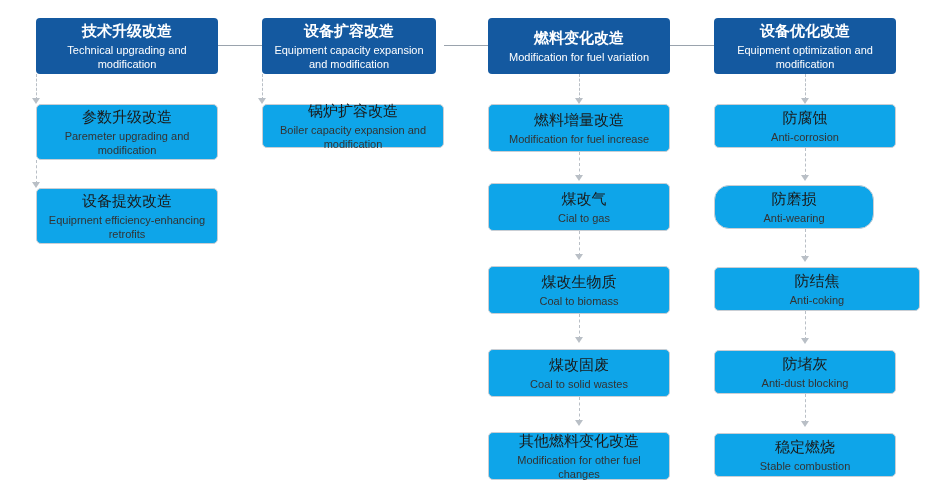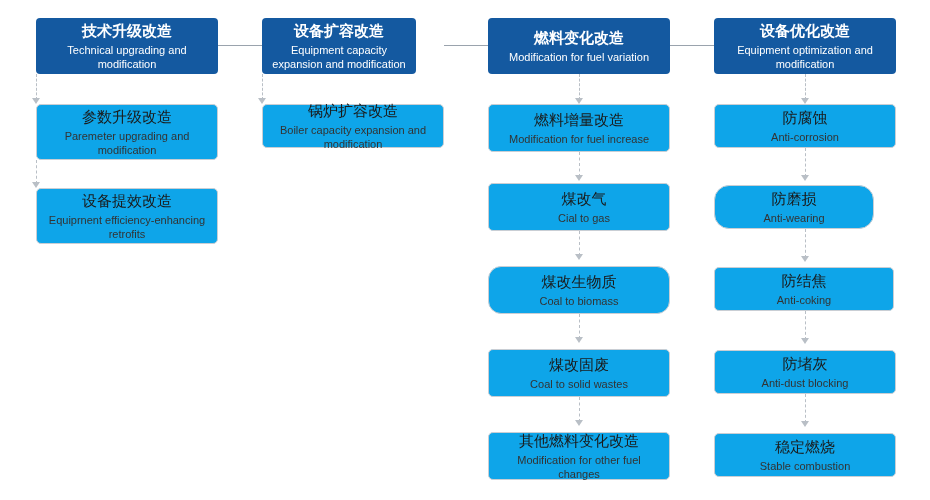--- a/index.html
+++ b/index.html
@@ -108,21 +108,21 @@
   </div>
 
   <div class="v-dash" style="left:36px; top:160px; height:24px;"></div>
   <div class="arrow-down" style="left:32px; top:182px;"></div>
 
   <div class="child-box" style="left:36px; top:188px; width:182px; height:56px;">
     <div class="child-cn">设备提效改造</div>
     <div class="child-en">Equiprnent efficiency-enhancing retrofits</div>
   </div>
 
-  <div class="head-box" style="left:262px; top:18px; width:154px; height:56px;text-align:center;">
+  <div class="head-box" style="left:262px; top:18px; width:174px; height:56px;text-align:center;">
     <div class="head-cn">设备扩容改造</div>
     <div class="head-en">Equipment capacity expansion and modification</div>
   </div>
 
   <div class="v-dash" style="left:262px; top:74px; height:26px;"></div>
   <div class="arrow-down" style="left:258px; top:98px;"></div>
 
   <div class="child-box" style="left:262px; top:104px; width:182px; height:44px;">
     <div class="child-cn">锅炉扩容改造</div>
     <div class="child-en">Boiler capacity expansion and modification</div>
@@ -145,21 +145,21 @@
   <div class="arrow-down" style="left:575px; top:175px;"></div>
 
   <div class="child-box" style="left:488px; top:183px; width:182px; height:48px;padding-left:16px;">
     <div class="child-cn">煤改气</div>
     <div class="child-en">Cial to gas</div>
   </div>
 
   <div class="v-dash" style="left:579px; top:231px; height:25px;"></div>
   <div class="arrow-down" style="left:575px; top:254px;"></div>
 
-  <div class="child-box" style="left:488px; top:266px; width:182px; height:48px;border-radius:13px;">
+  <div class="child-box" style="left:488px; top:266px; width:182px; height:48px;">
     <div class="child-cn">煤改生物质</div>
     <div class="child-en">Coal to biomass</div>
   </div>
 
   <div class="v-dash" style="left:579px; top:314px; height:25px;"></div>
   <div class="arrow-down" style="left:575px; top:337px;"></div>
 
   <div class="child-box" style="left:488px; top:349px; width:182px; height:48px;">
     <div class="child-cn">煤改固废</div>
     <div class="child-en">Coal to solid wastes</div>
@@ -190,21 +190,21 @@
   <div class="arrow-down" style="left:801px; top:175px;"></div>
 
   <div class="child-box" style="left:714px; top:185px; width:160px; height:44px;border-radius:15px;">
     <div class="child-cn">防磨损</div>
     <div class="child-en">Anti-wearing</div>
   </div>
 
   <div class="v-dash" style="left:805px; top:229px; height:29px;"></div>
   <div class="arrow-down" style="left:801px; top:256px;"></div>
 
-  <div class="child-box" style="left:714px; top:267px; width:180px; height:44px;">
+  <div class="child-box" style="left:714px; top:267px; width:206px; height:44px;">
     <div class="child-cn">防结焦</div>
     <div class="child-en">Anti-coking</div>
   </div>
 
   <div class="v-dash" style="left:805px; top:311px; height:29px;"></div>
   <div class="arrow-down" style="left:801px; top:338px;"></div>
 
   <div class="child-box" style="left:714px; top:350px; width:182px; height:44px;">
     <div class="child-cn">防堵灰</div>
     <div class="child-en">Anti-dust blocking</div>

